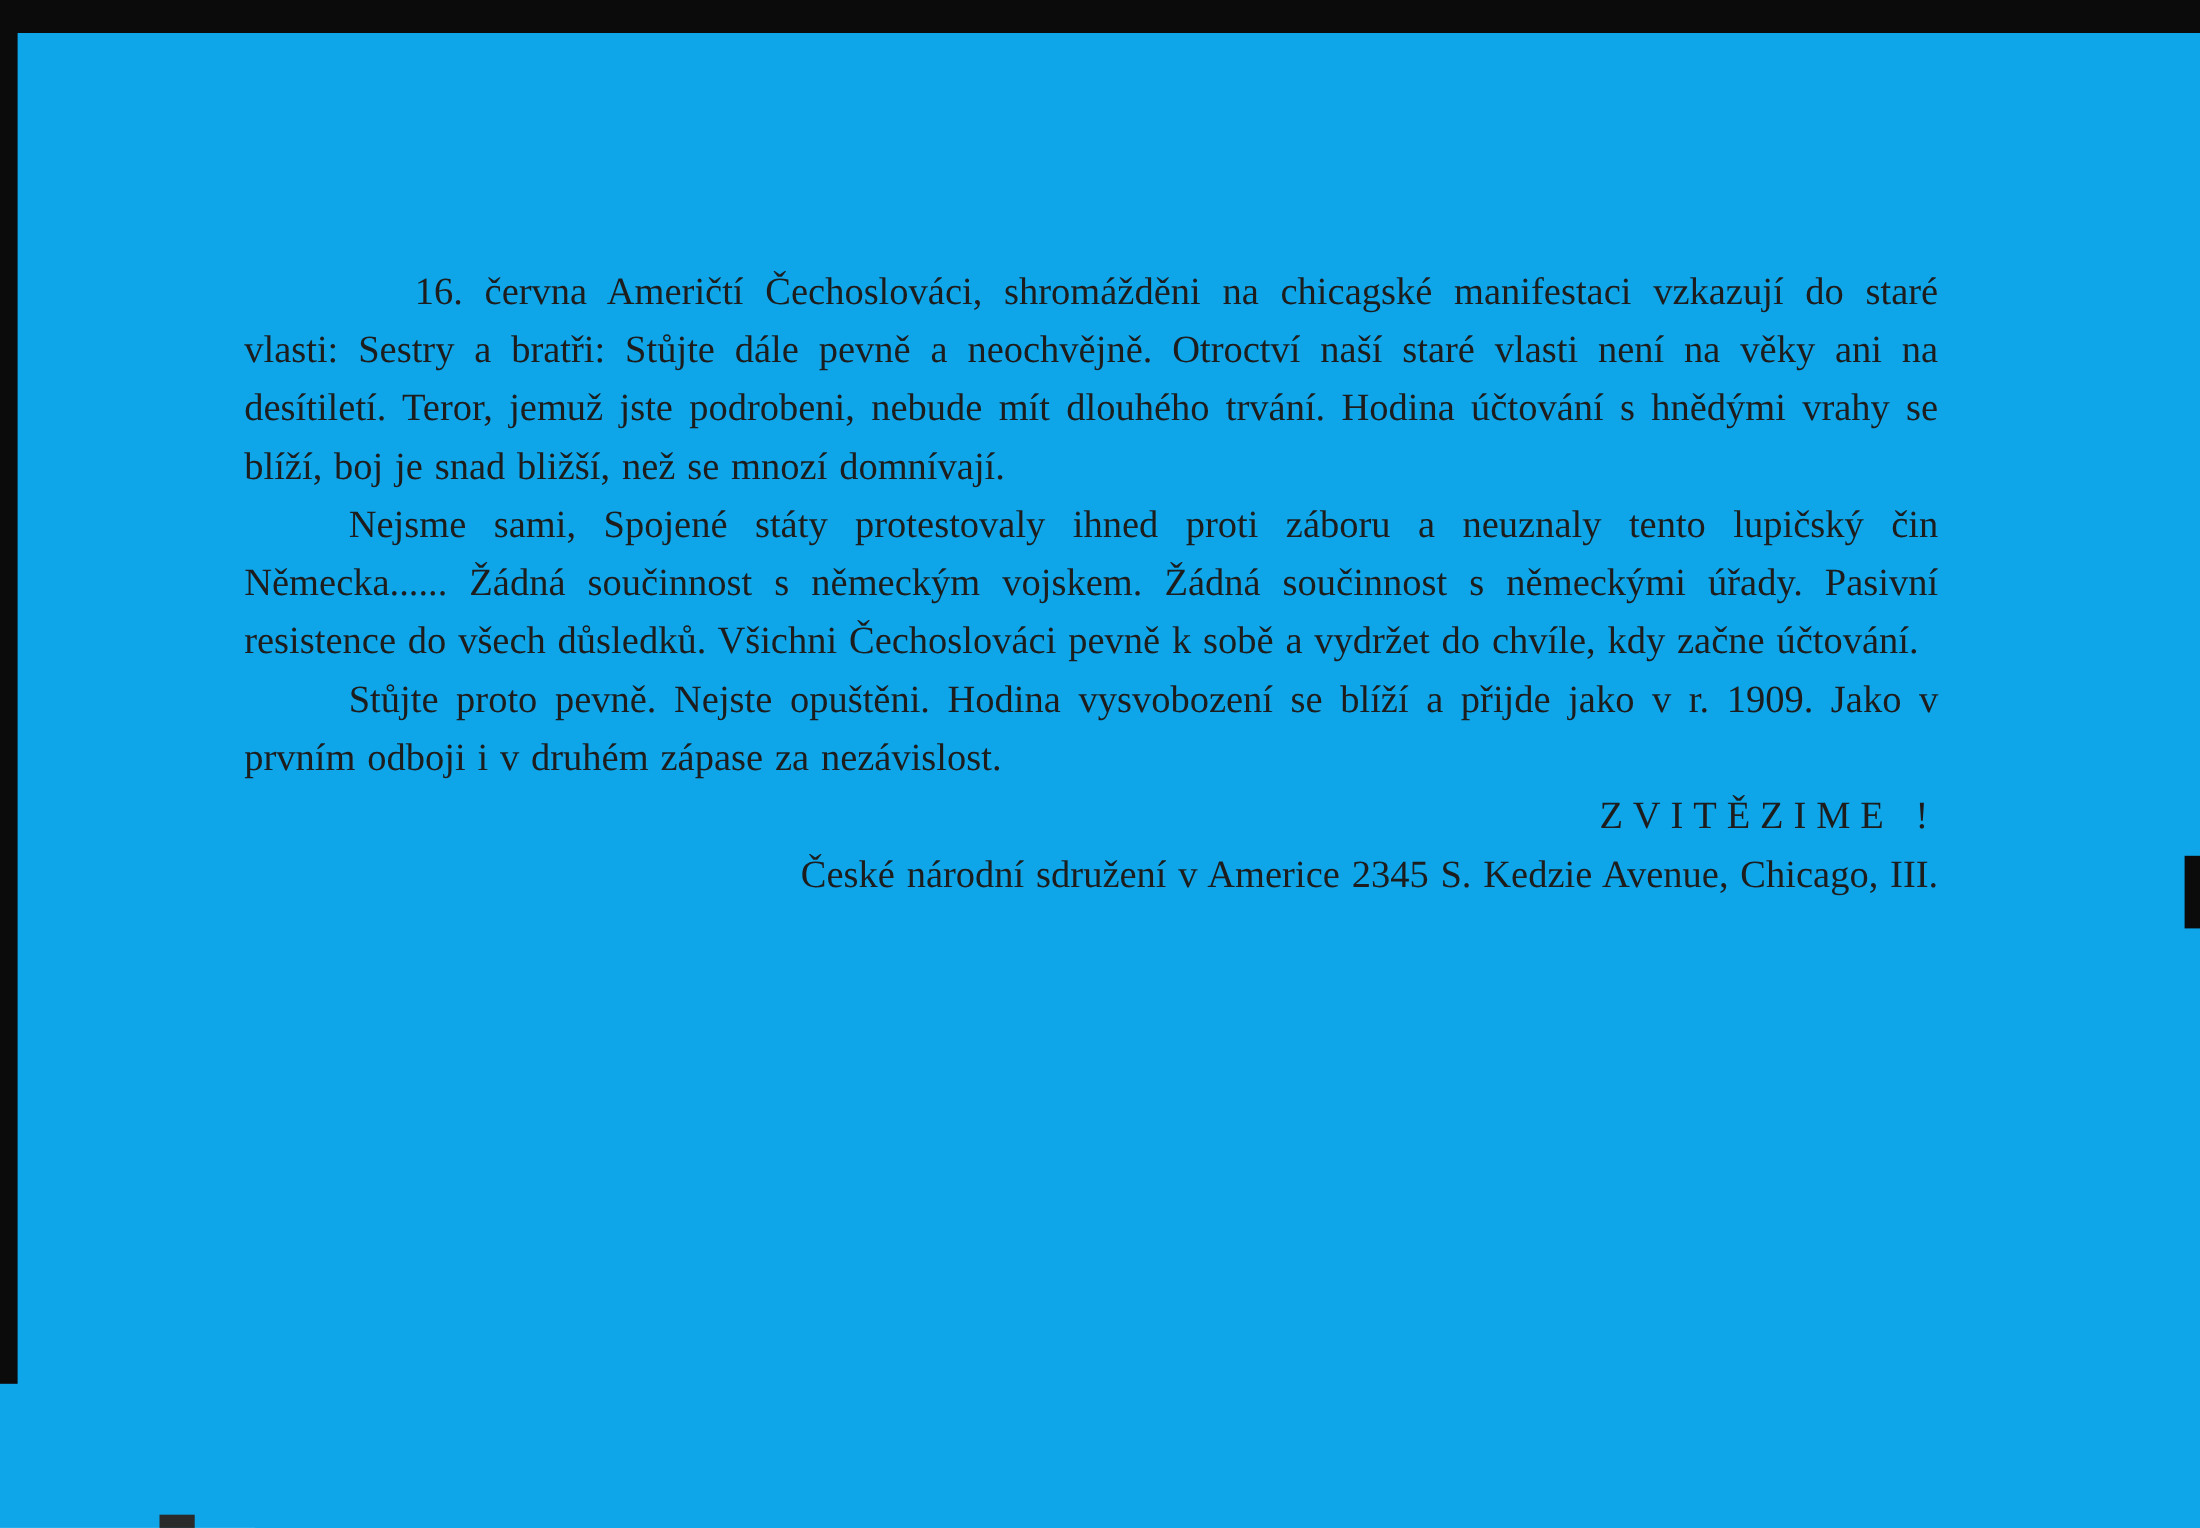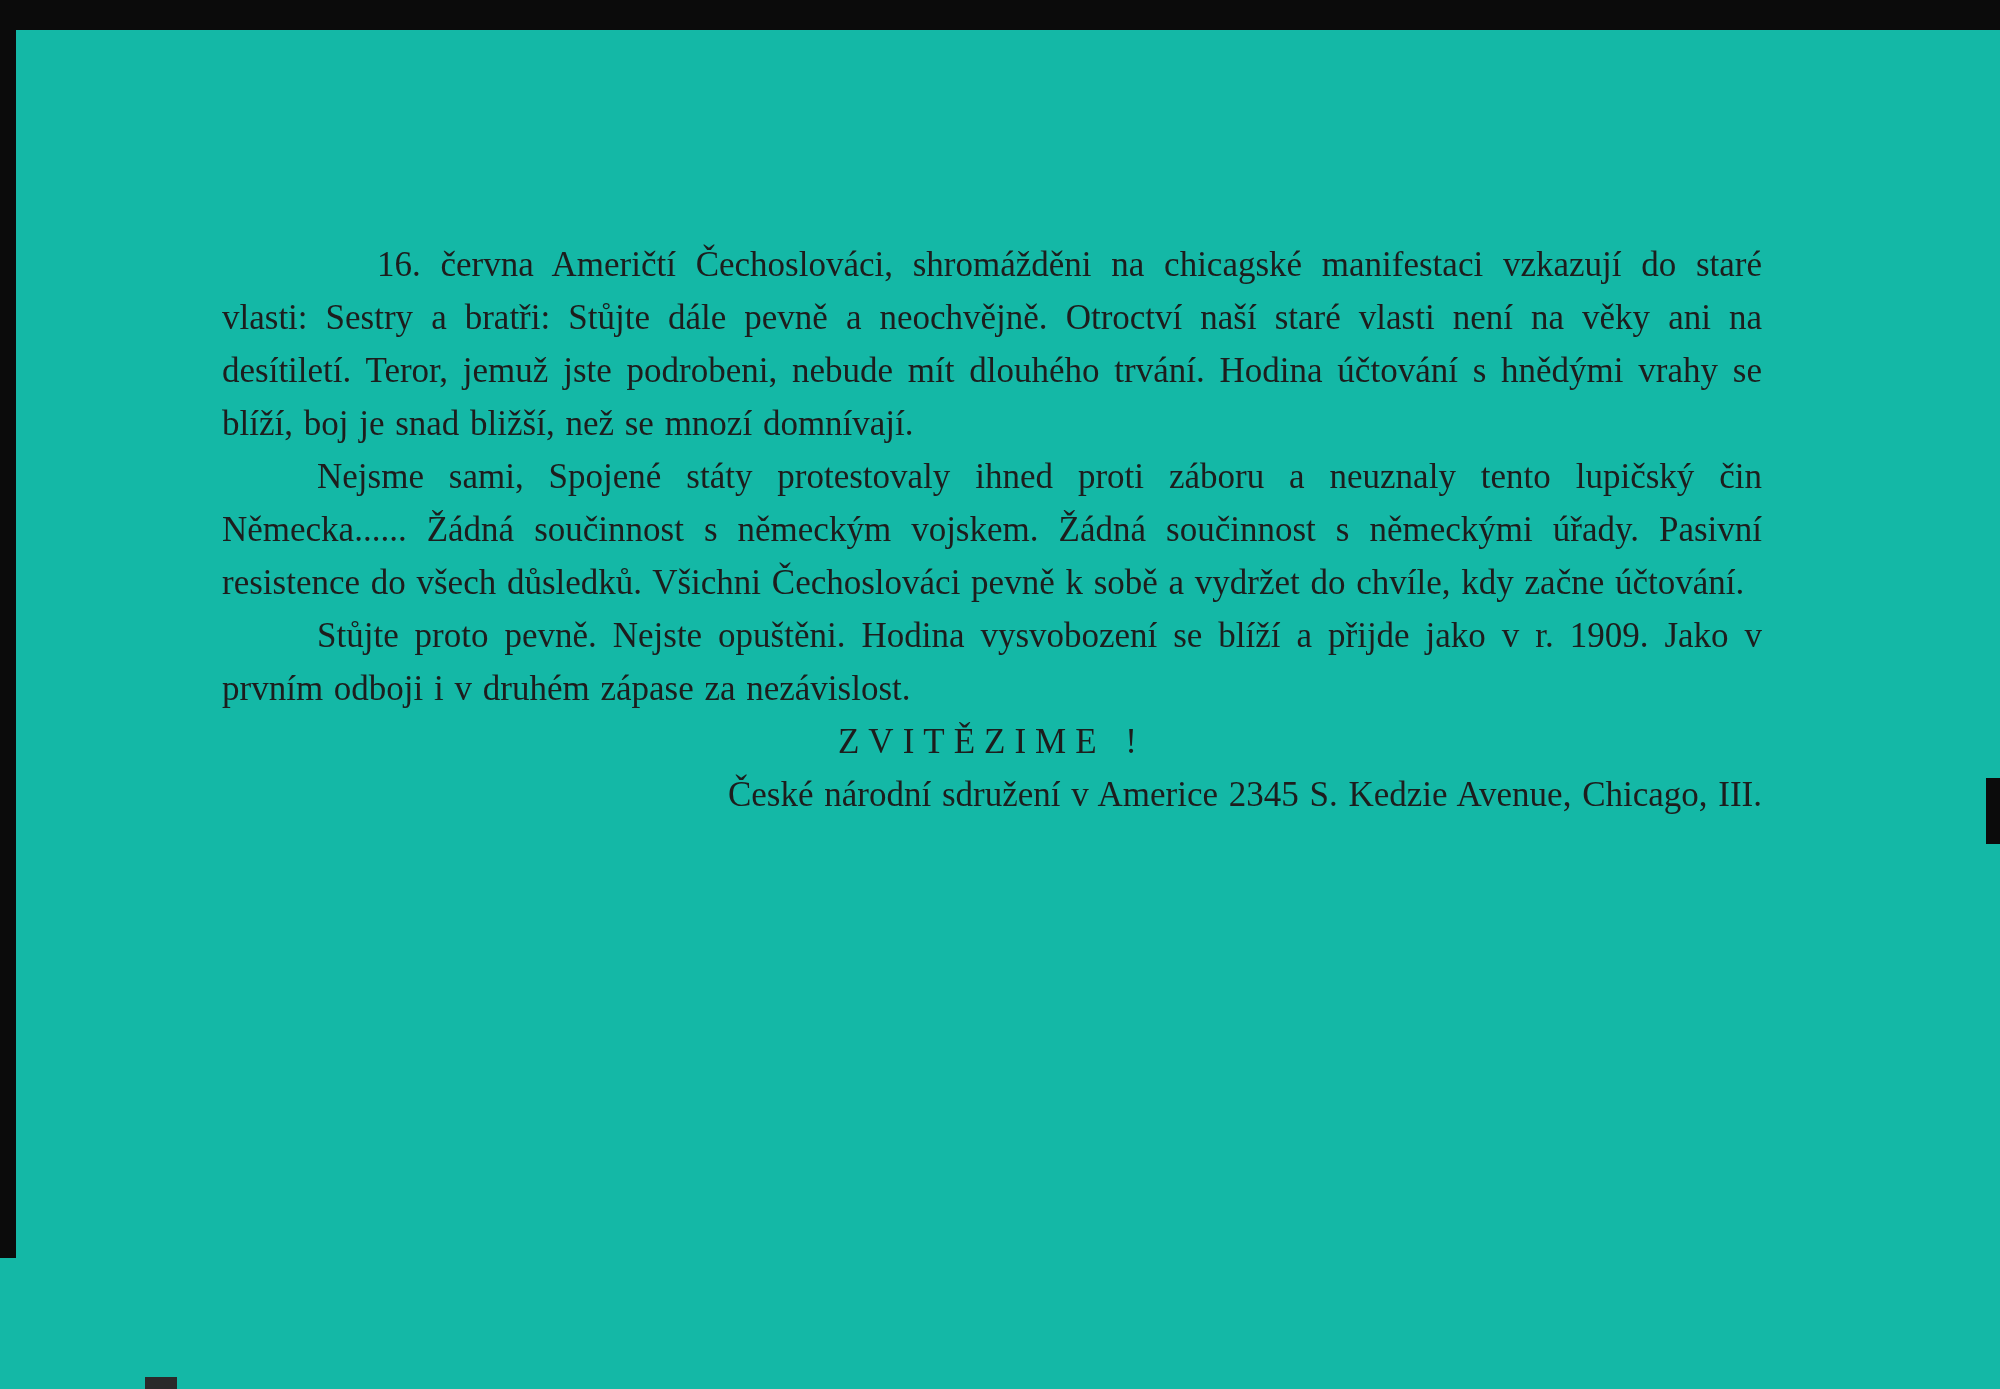--- a/index.html
+++ b/index.html
@@ -4,21 +4,21 @@
 <style>
   html, body {
     margin: 0;
     padding: 0;
     background: #ffffff;
   }
   .page {
     position: relative;
     width: 2000px;
     height: 1389px;
-    background: #14b8a6;
+    background: #0ea5e9;
     overflow: hidden;
     font-family: "Liberation Serif", "DejaVu Serif", serif;
     color: #1d1d1d;
   }
   
   .artifact {
     position: absolute;
     background: #0b0b0b;
   }
   .artifact.top {
@@ -48,21 +48,21 @@
     text-align: justify;
     word-spacing: 2px;
   }
   .textblock p {
     margin: 0;
   }
   .indent-lg { text-indent: 155px; }
   .indent-md { text-indent: 95px; }
   .zvitezime {
     letter-spacing: 9px;
-    text-align: center;
+    text-align: right;
   }
   .signature {
     text-indent: 92px;
     text-align: right;
   }
 </style>
 </head>
 <body>
 
 <div class="page">

